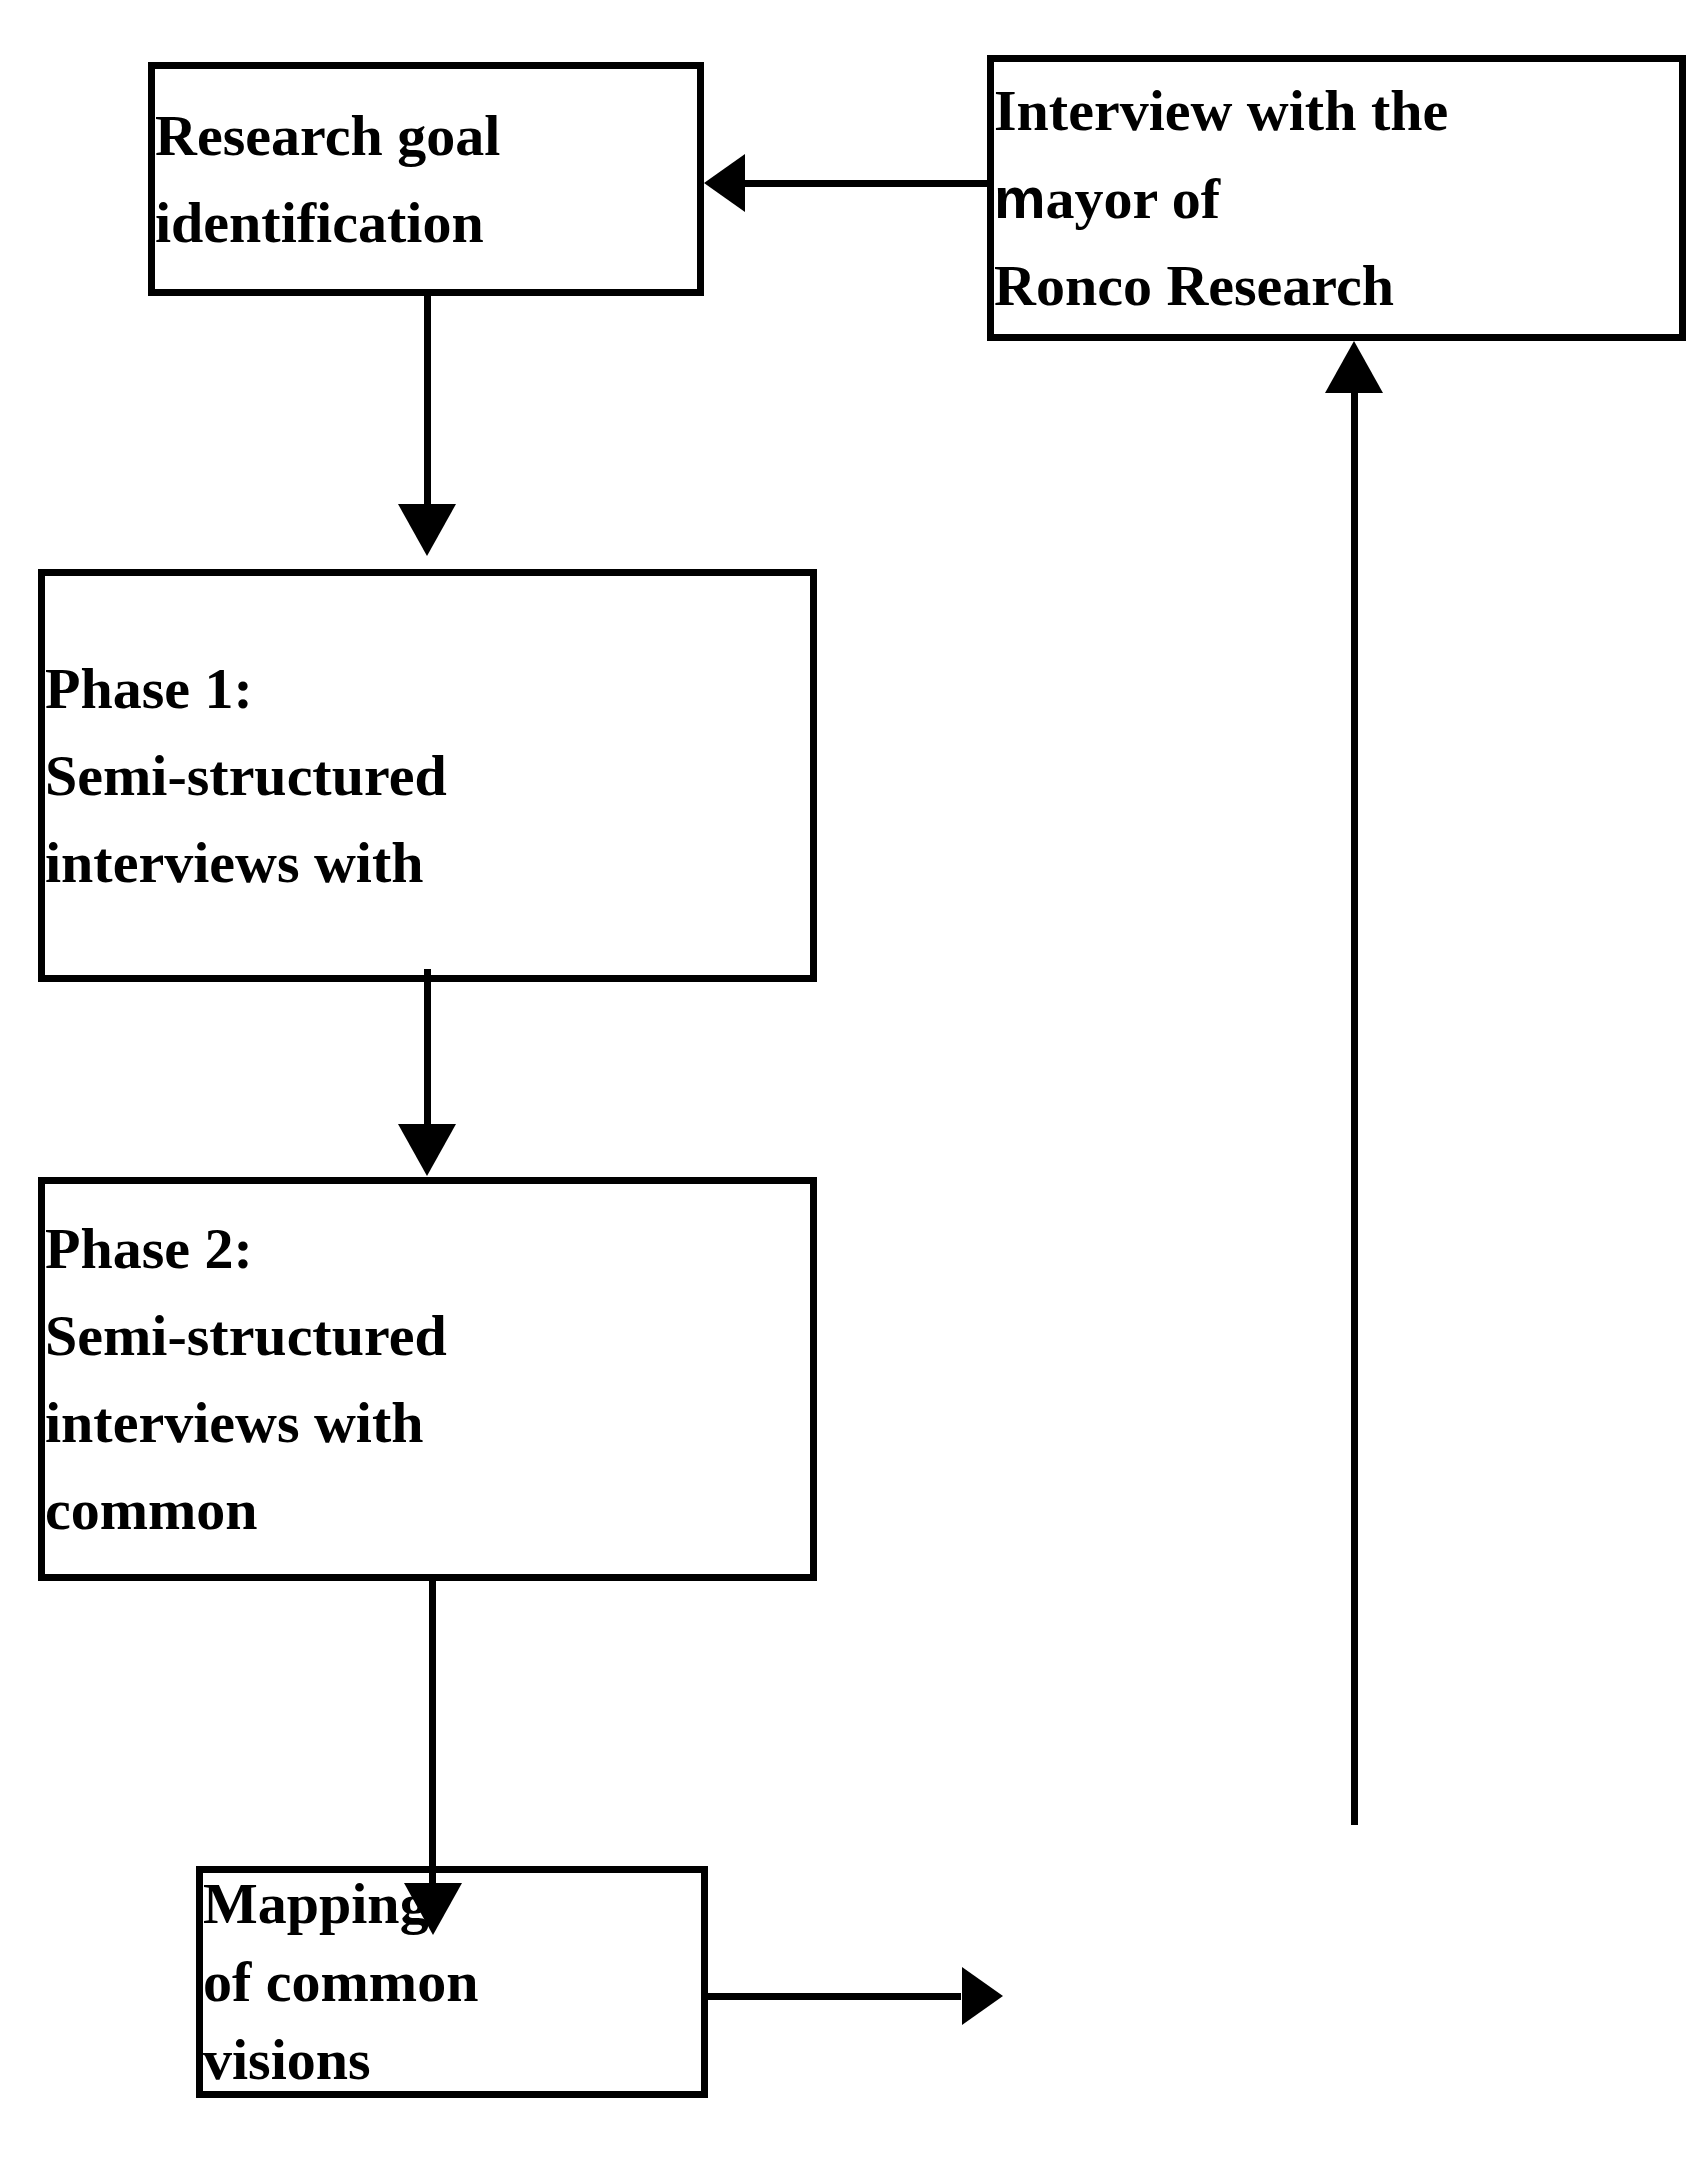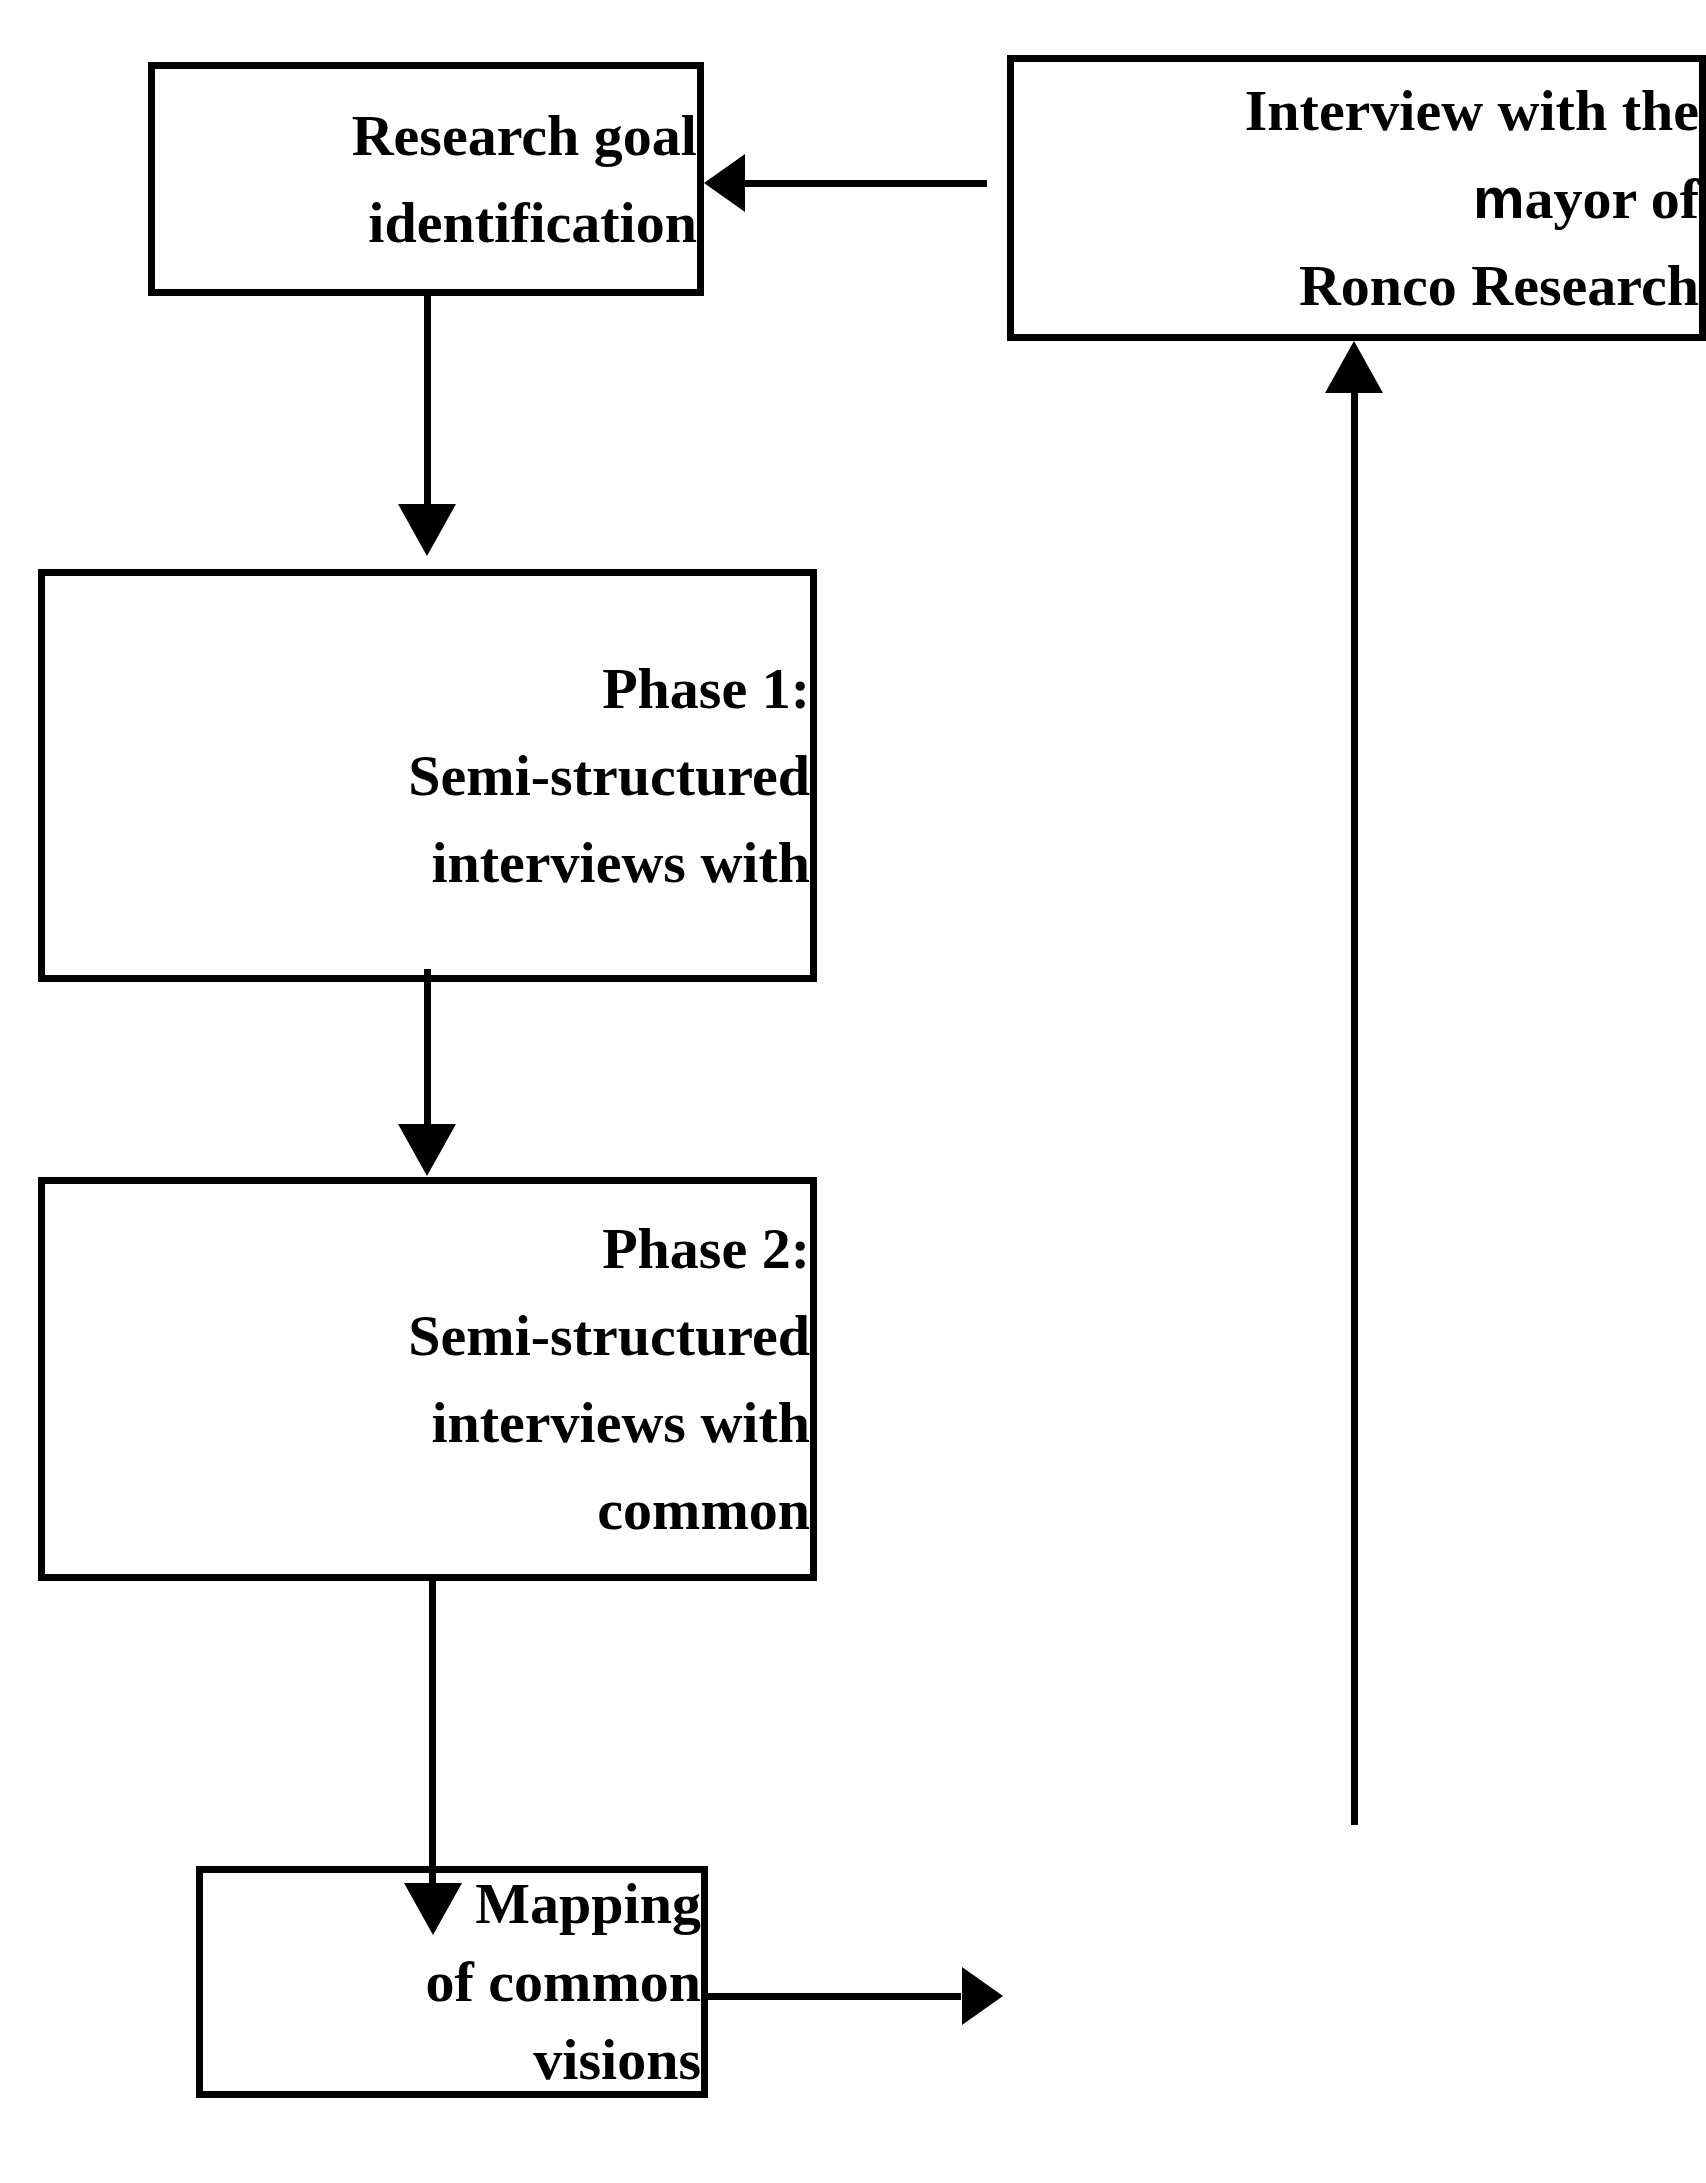--- a/index.html
+++ b/index.html
@@ -18,21 +18,21 @@
     overflow: hidden;
   }
   .box {
     position: absolute;
     box-sizing: border-box;
     border: 7px solid #000000;
     background: #ffffff;
     display: flex;
     flex-direction: column;
     justify-content: center;
-    align-items: flex-end;
+    align-items: flex-start;
     text-align: center;
     font-size: 58px;
     line-height: 87px;
   }
   .box .line { white-space: nowrap; }
   .compact { line-height: 78px; }
   .sans { font-family: "Liberation Sans", sans-serif; }
   .edge-line {
     position: absolute;
     background: #000000;
@@ -66,21 +66,21 @@
 </head>
 <body>
 
 <div class="canvas">
 
   <div class="box" style="left:148px; top:62px; width:556px; height:234px;">
     <div class="line">Research goal</div>
     <div class="line">identification</div>
   </div>
 
-  <div class="box" style="left:987px; top:55px; width:699px; height:286px;margin-left:20px;">
+  <div class="box" style="left:987px; top:55px; width:699px; height:286px;">
     <div class="line">Interview with the</div>
     <div class="line"><span class="sans">m</span><span>ayor of</span></div>
     <div class="line">Ronco Research</div>
   </div>
 
   <div class="box" style="left:38px; top:557px; width:779px; height:413px;margin-top:12px;">
     <div class="line">Phase 1:</div>
     <div class="line">Semi-structured</div>
     <div class="line">interviews with</div>
   </div>

